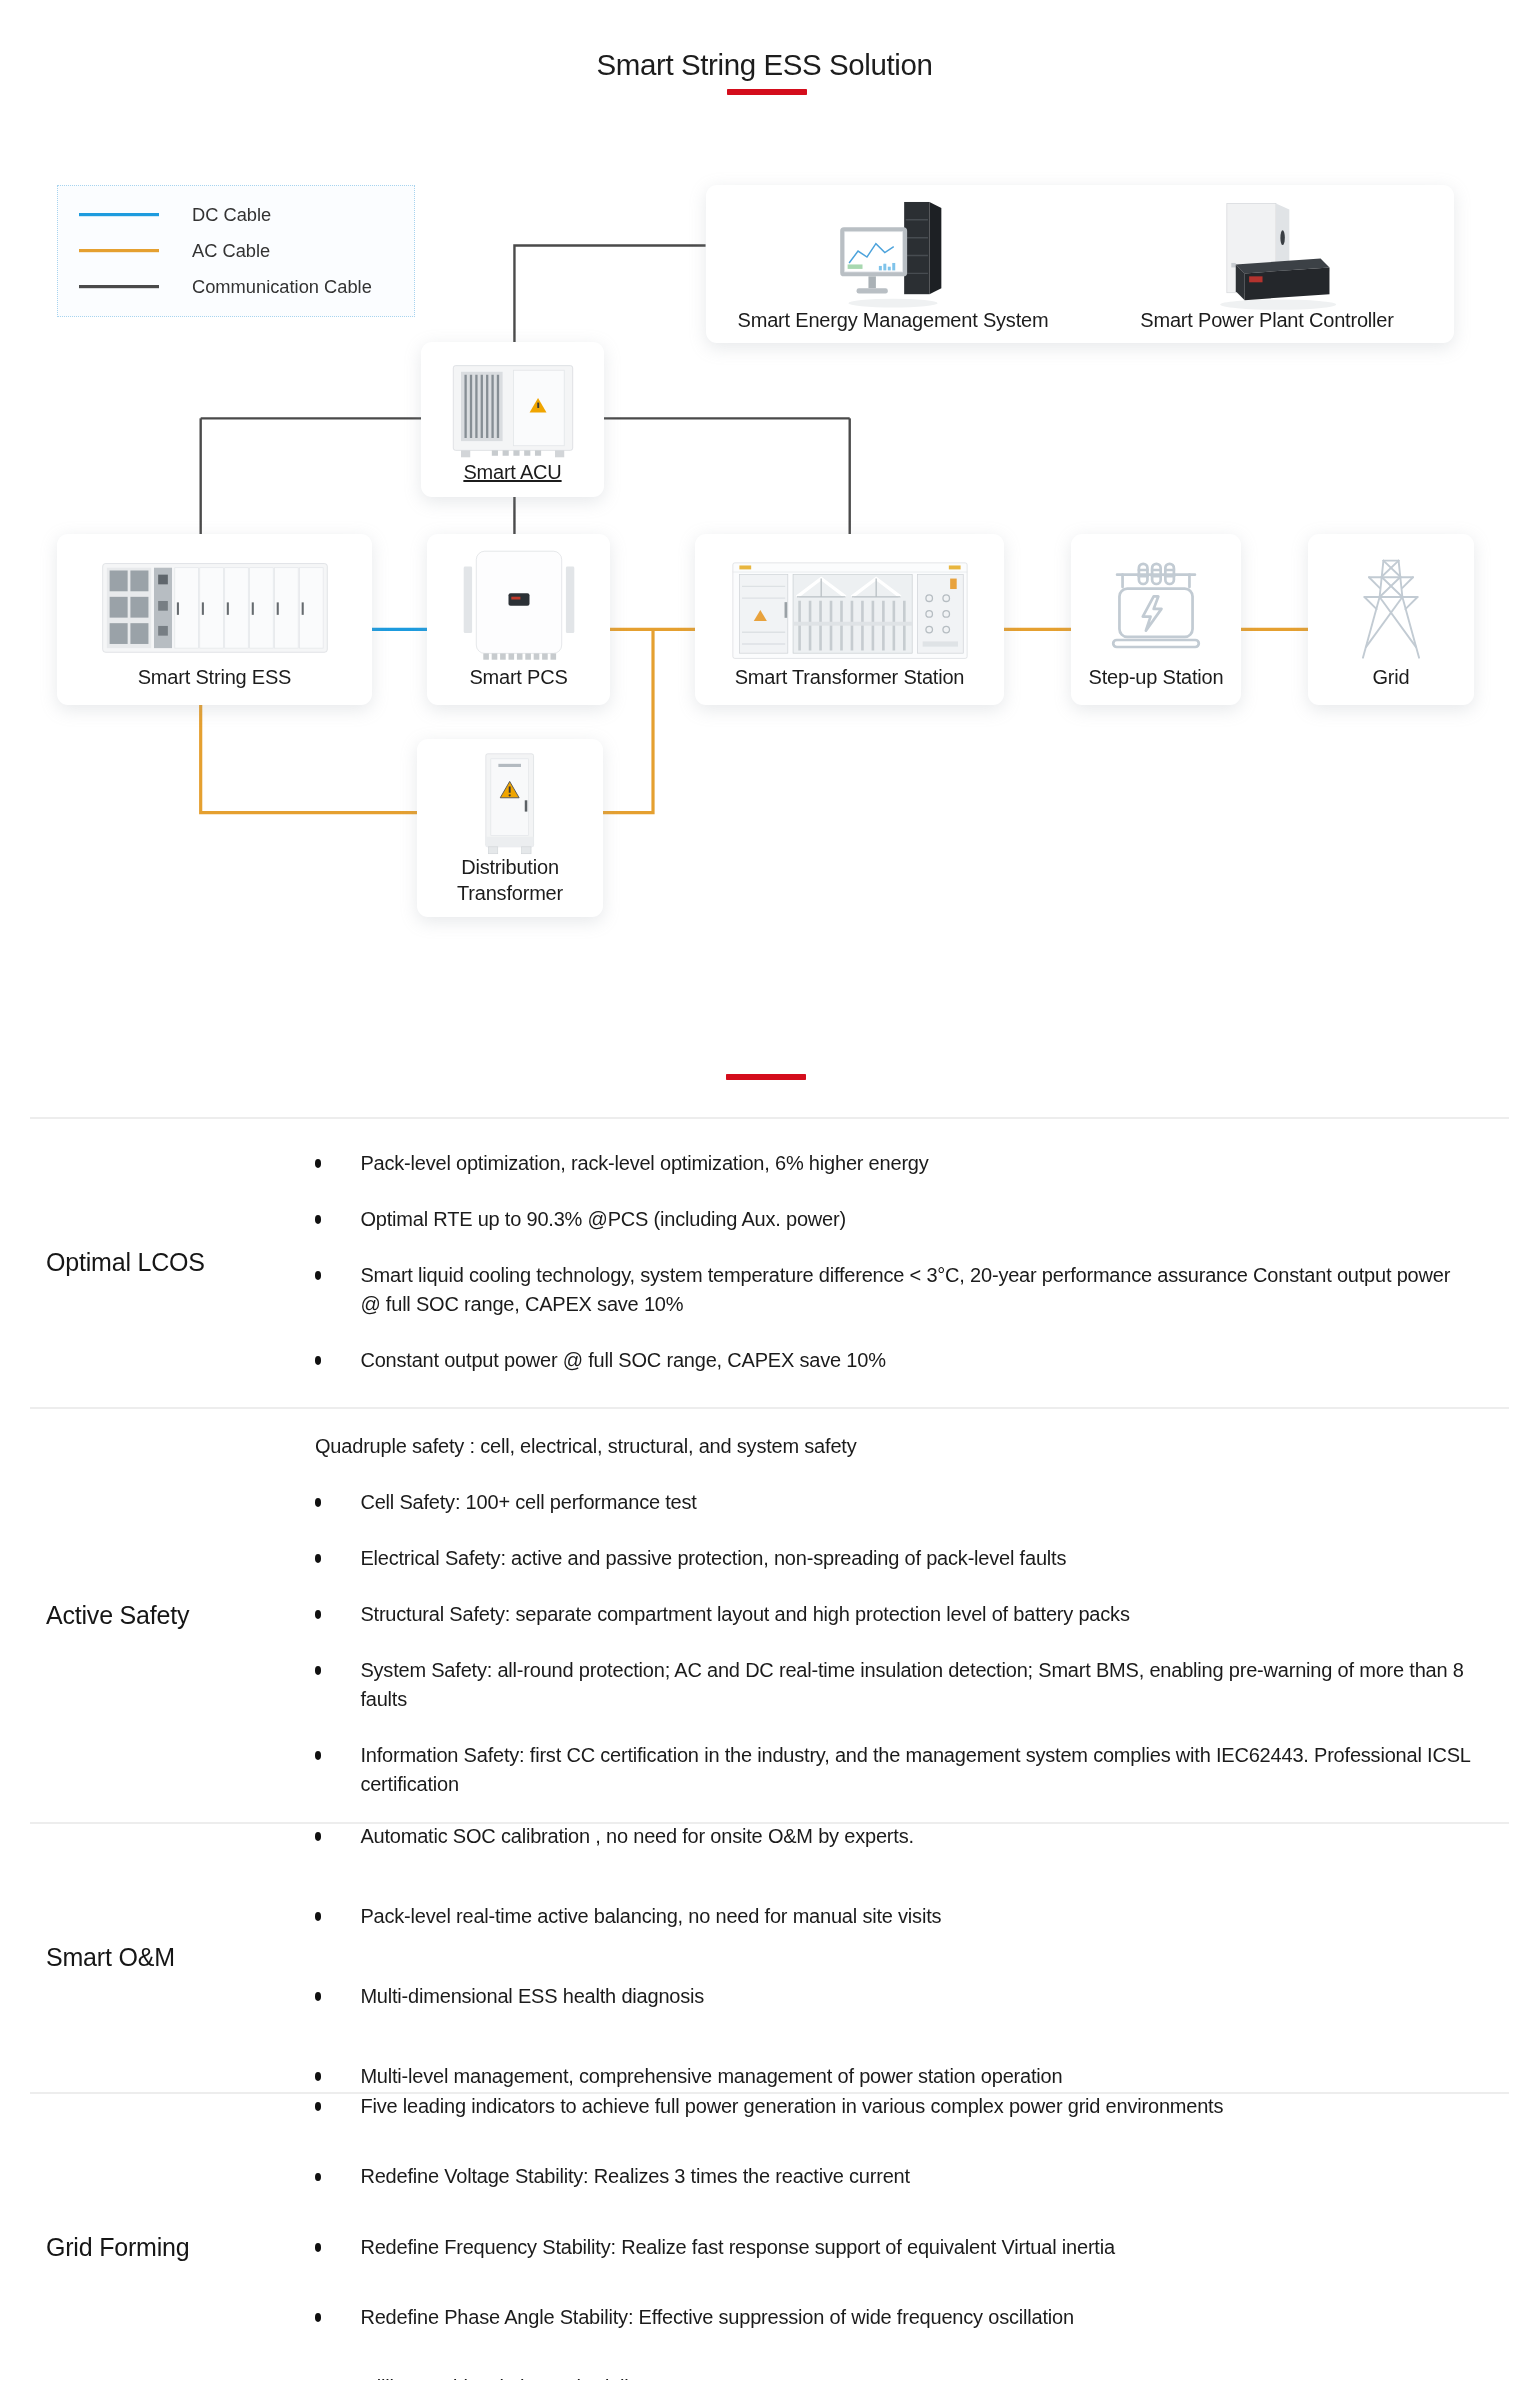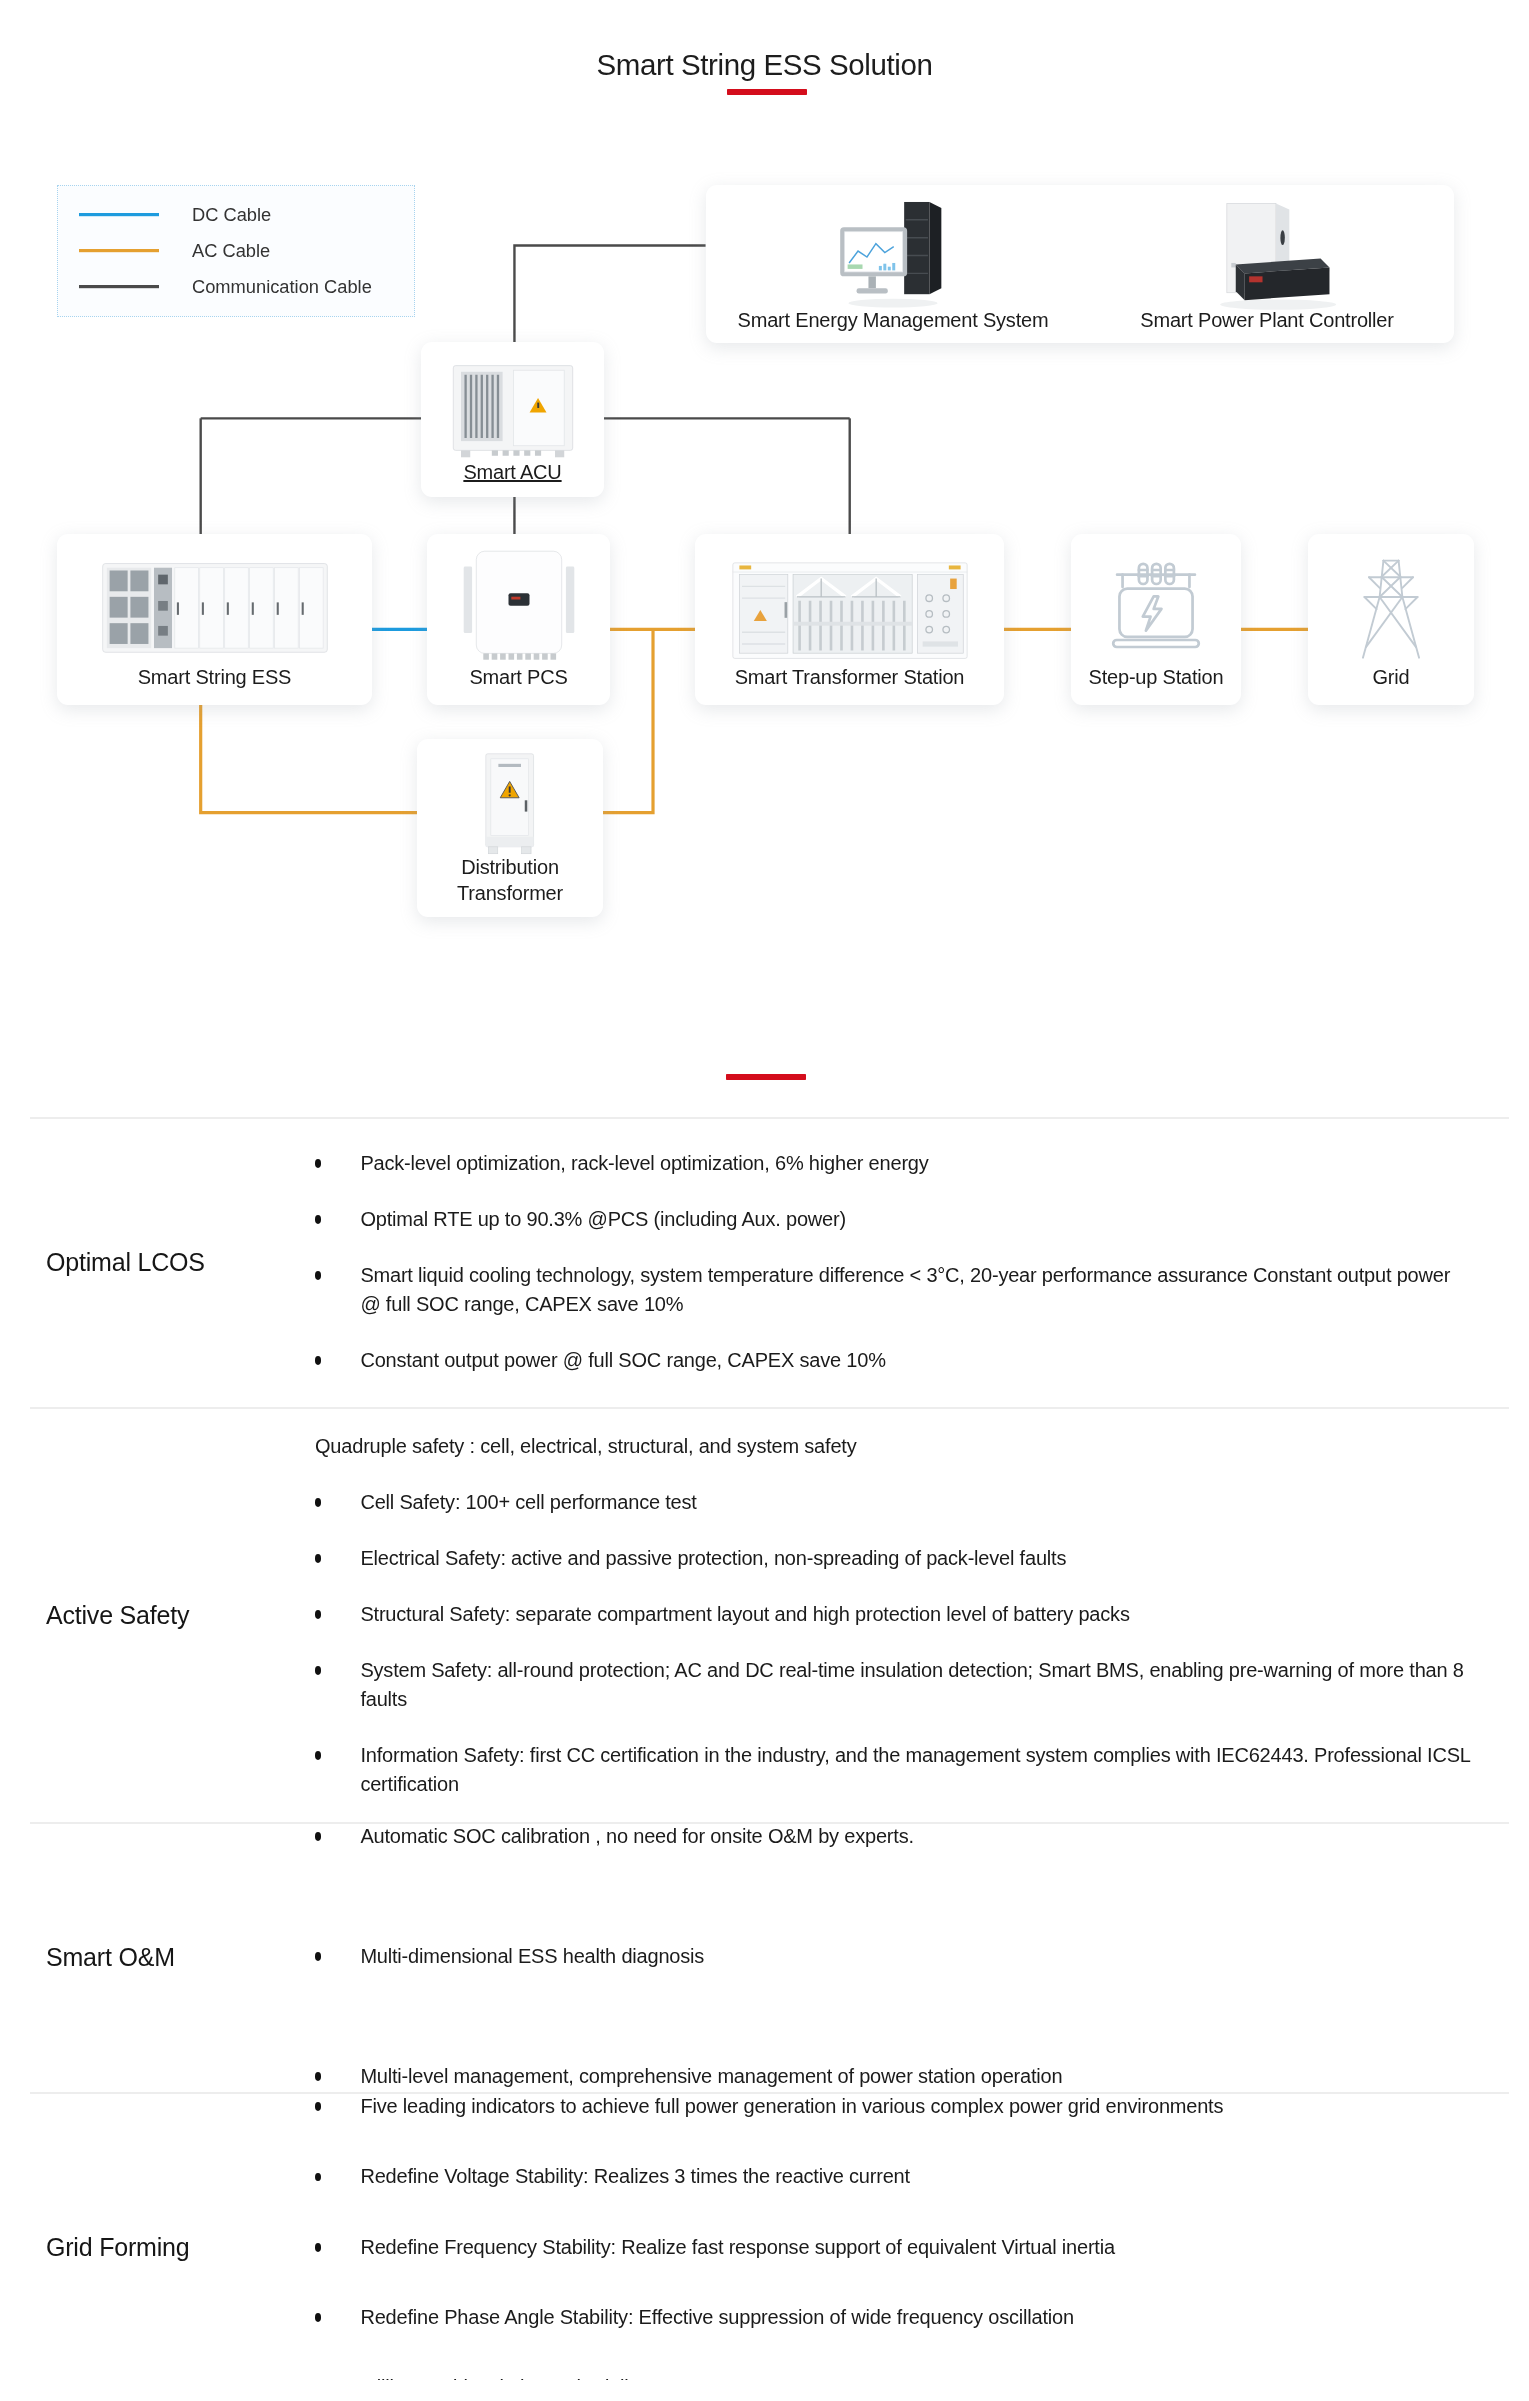--- a/index.html
+++ b/index.html
@@ -431,20 +431,24 @@
 
   <div class="section" id="sec-2">
     <div class="sec-title">Smart O&amp;M</div>
     <div class="sec-body">
       <div class="bullet">
         <span class="dot"></span>
         <span class="txt">Automatic SOC calibration ,  no need for onsite O&amp;M by experts.</span>
       </div>
       <div class="bullet">
         <span class="dot"></span>
+        <span class="txt">Pack-level real-time active balancing, no need for manual site visits</span>
+      </div>
+      <div class="bullet">
+        <span class="dot"></span>
         <span class="txt">Multi-dimensional ESS health diagnosis</span>
       </div>
       <div class="bullet">
         <span class="dot"></span>
         <span class="txt">Multi-level management, comprehensive management of power station operation</span>
       </div>
     </div>
   </div>
 
   <div class="section" id="sec-3">

